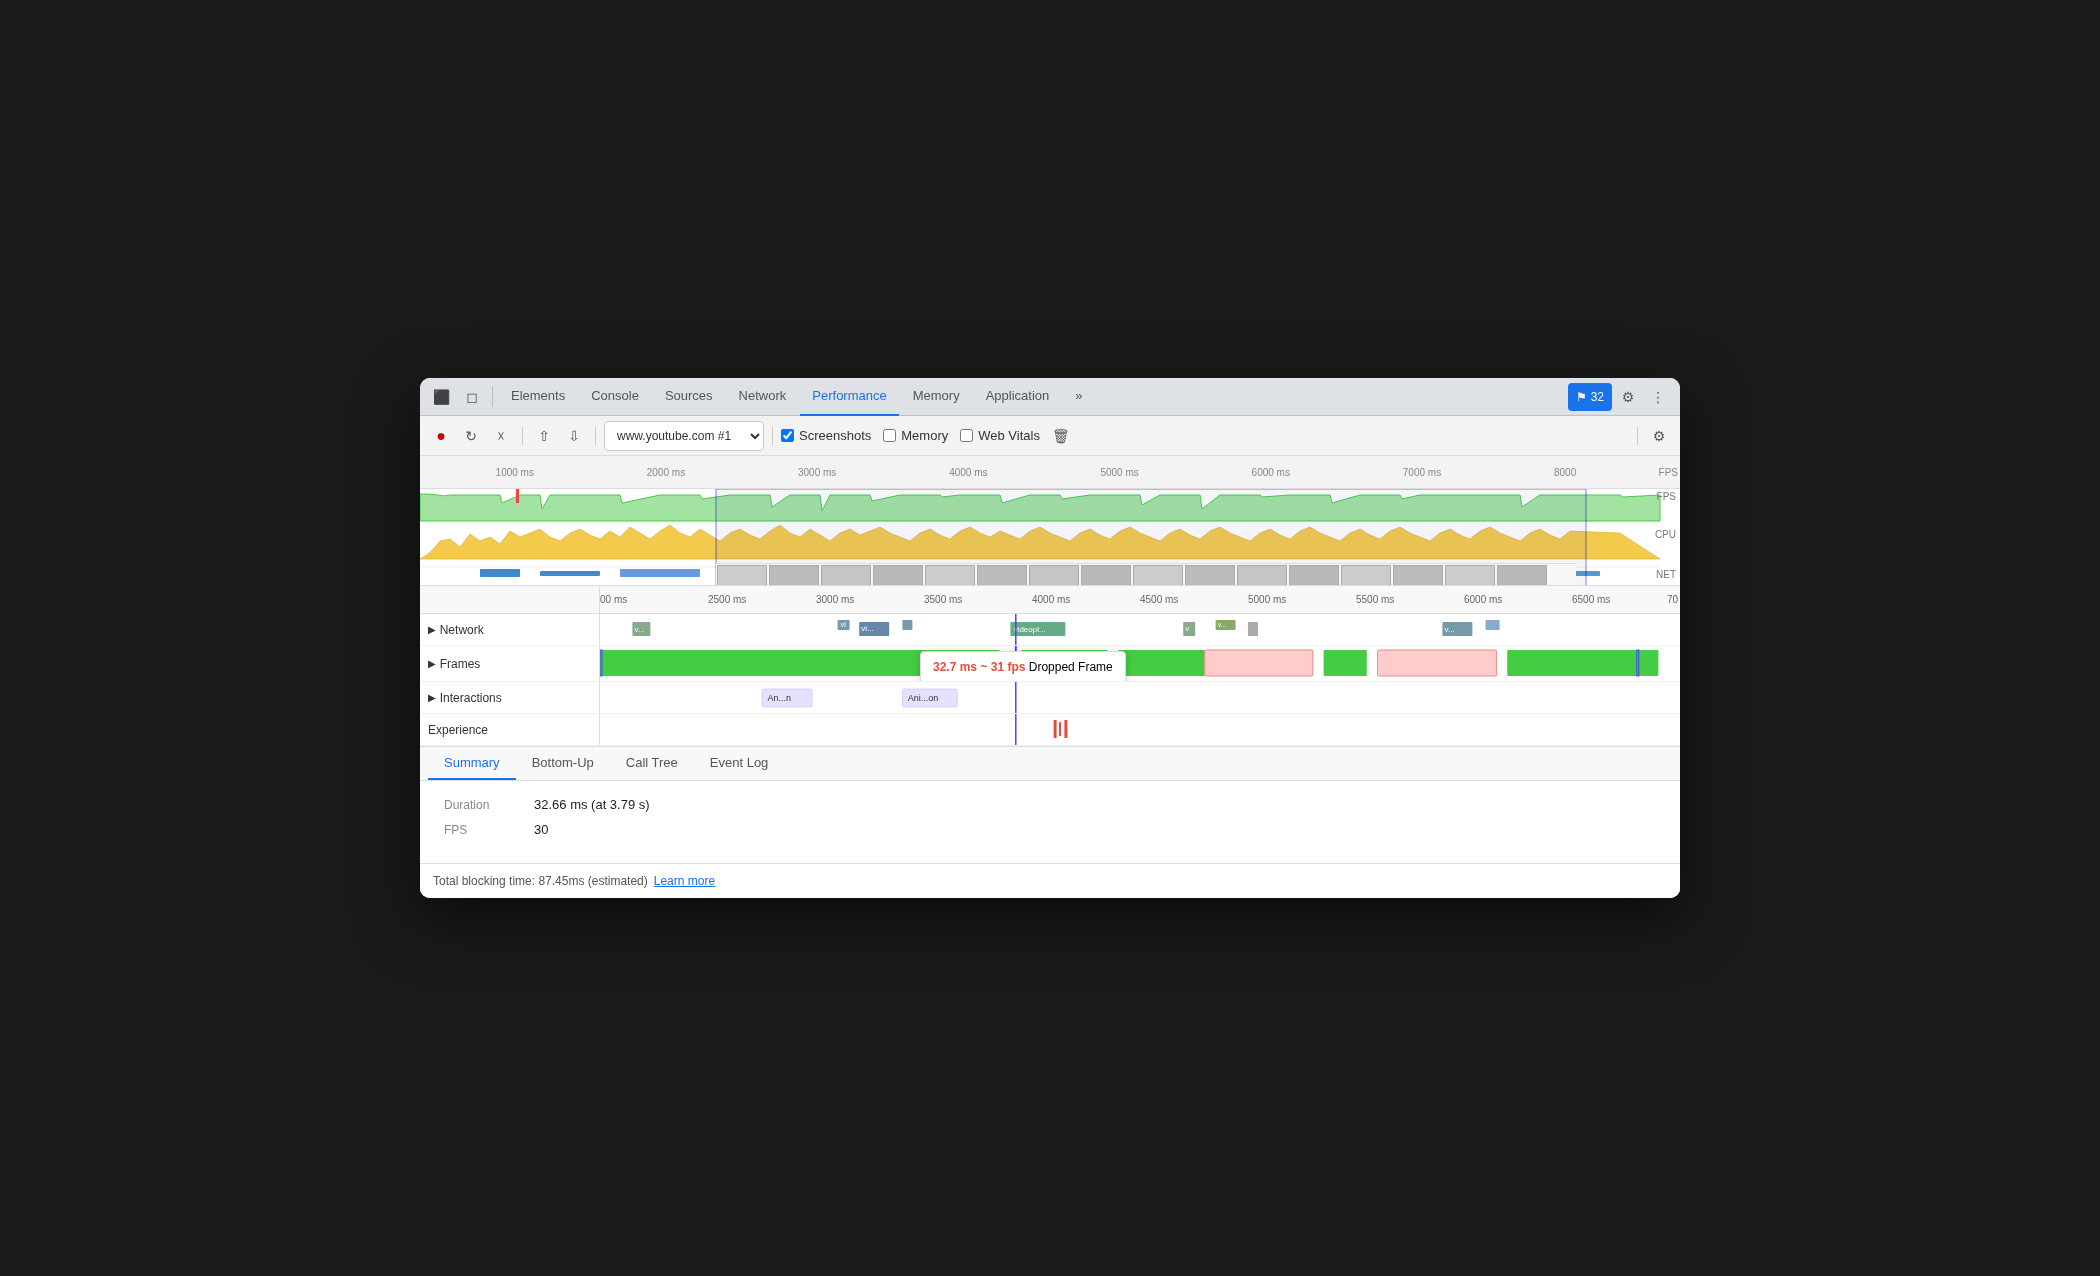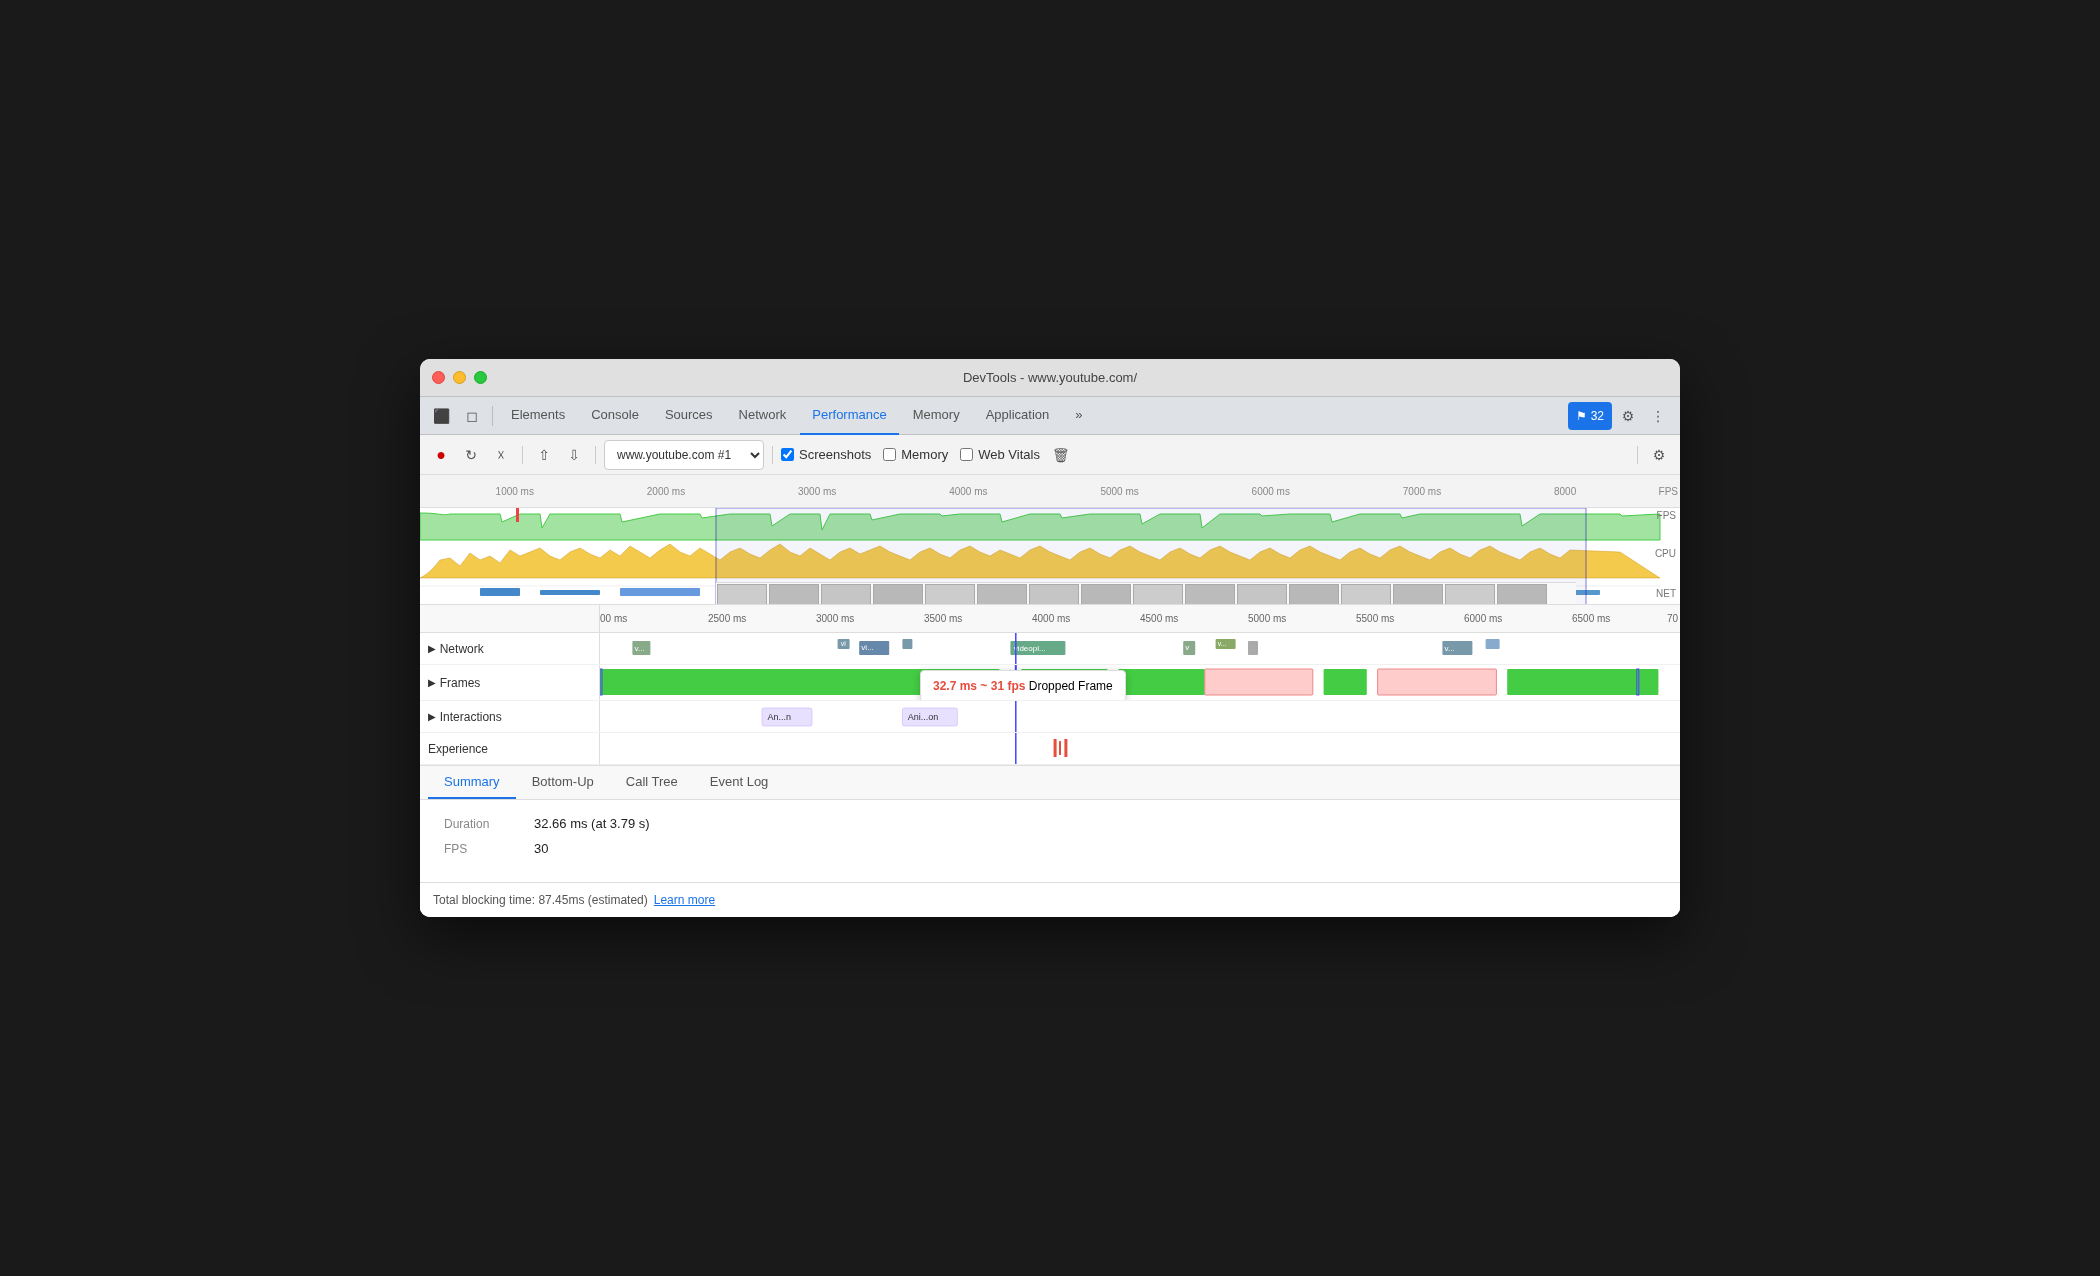--- a/index.html
+++ b/index.html
@@ -288,28 +288,20 @@
       color: #1a73e8;
       text-decoration: underline;
       cursor: pointer;
     }
   </style>
 </head>
 <body>
 
 <div class="window">
 
-  <div class="titlebar">
-    <div class="traffic-lights">
-      <div class="traffic-light tl-close"></div>
-      <div class="traffic-light tl-min"></div>
-      <div class="traffic-light tl-max"></div>
-    </div>
-    <span class="titlebar-title">DevTools - www.youtube.com/</span>
-  </div>
 
   <div class="devtools-tabs">
     <button class="devtools-icon-btn">⬛</button>
     <button class="devtools-icon-btn">◻</button>
     <div class="tab-sep"></div>
     <div class="dev-tab">Elements</div>
     <div class="dev-tab">Console</div>
     <div class="dev-tab">Sources</div>
     <div class="dev-tab">Network</div>
     <div class="dev-tab active">Performance</div>

